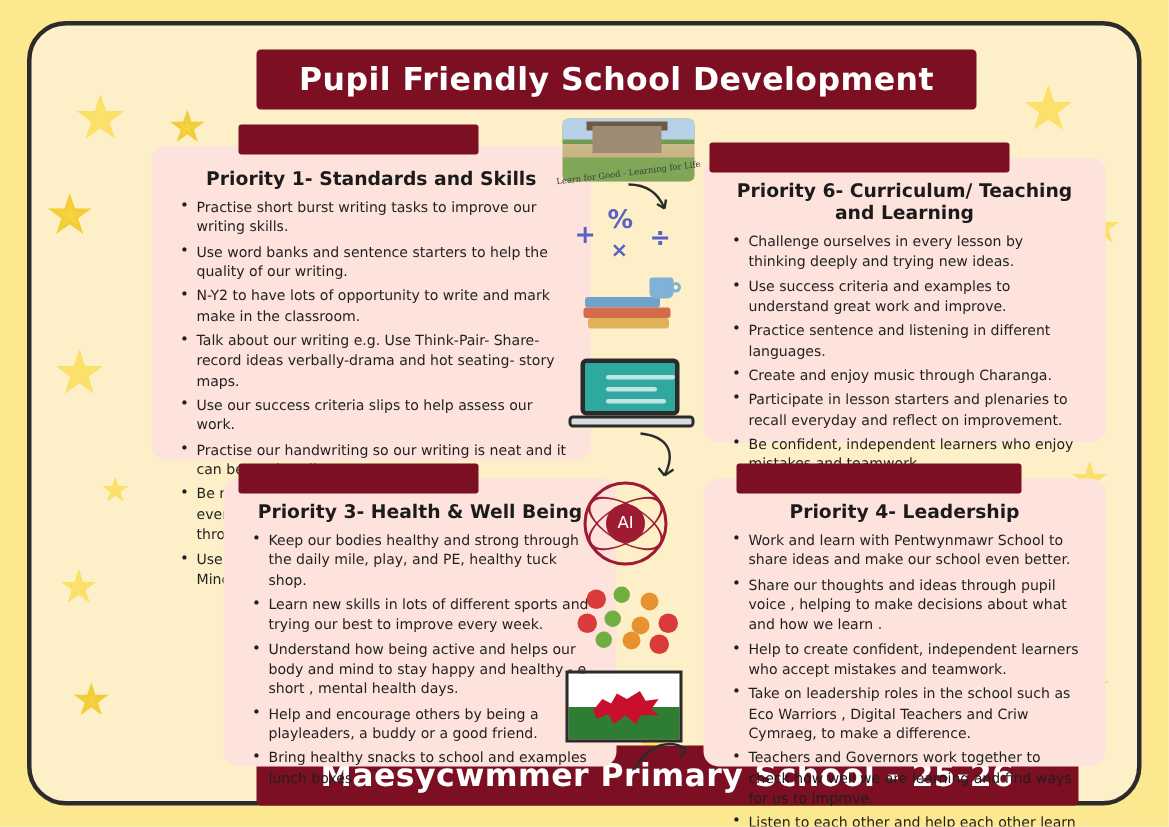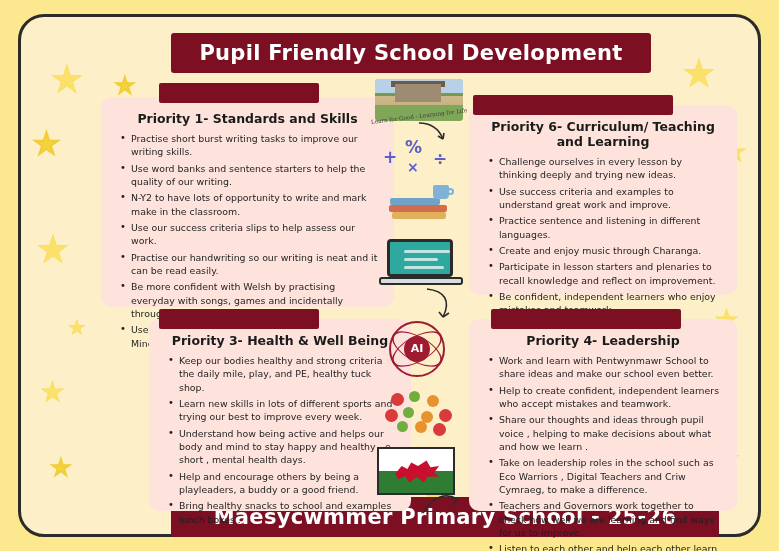--- a/index.html
+++ b/index.html
@@ -167,21 +167,21 @@
   }
   .ai-badge .ring {
     position: absolute; left: 0; top: 0; width: 56px; height: 56px;
     border: 2px solid #9e1b32; border-radius: 50%;
   }
   .ai-badge .ring.r2 { transform: rotate(60deg) scaleX(.45); }
   .ai-badge .ring.r3 { transform: rotate(-60deg) scaleX(.45); }
   .ai-badge .dot {
     position: absolute; left: 15px; top: 15px; width: 26px; height: 26px;
     background: #9e1b32; border-radius: 50%;
-    color: #fff; font-size: 11px; font-weight: bold;
+    color: #fff; font-size: 11px; font-weight: normal;
     text-align: center; line-height: 26px;
     font-family: "DejaVu Sans", sans-serif;
   }
 
   .fruit { position: absolute; left: 16px; top: 312px; width: 72px; height: 42px; }
   .fruit i { position: absolute; border-radius: 50%; display:block; }
   .fruit .ap { background: #d93b3b; width: 13px; height: 13px; }
   .fruit .gr { background: #6fae3f; width: 11px; height: 11px; }
   .fruit .or { background: #e8912f; width: 12px; height: 12px; }
 
@@ -221,59 +221,60 @@
   <div class="banner top">Pupil Friendly School Development Plan</div>
 
   <div class="banner bottom">Maesycwmmer Primary School - 25-26</div>
 
   <div class="card" id="c1">
     <h3>Priority 1- Standards and Skills</h3>
     <ul>
       <li>Practise short burst writing tasks to improve our writing skills.</li>
       <li>Use word banks and sentence starters to help the quality of our writing.</li>
       <li>N-Y2 to have lots of opportunity to write and mark make in the classroom.</li>
+      <li>Talk about our writing e.g. Use Think-Pair- Share- record ideas verbally-drama and hot seating- story maps.</li>
       <li>Use our success criteria slips to help assess our work.</li>
       <li>Practise our handwriting so our writing is neat and it can be read easily.</li>
       <li>Be more confident with Welsh by practising everyday with songs, games and incidentally throughout the school.</li>
       <li>Use a range of IT skills - Canva, Google tools, Minecraft, coding skills and digital recordings.</li>
     </ul>
   </div>
   <div class="card-head" id="h1"></div>
 
   <div class="card" id="c2">
     <h3>Priority 6- Curriculum/ Teaching and Learning</h3>
     <ul>
       <li>Challenge ourselves in every lesson by thinking deeply and trying new ideas.</li>
       <li>Use success criteria and examples to understand great work and improve.</li>
       <li>Practice sentence and listening in different languages.</li>
       <li>Create and enjoy music through Charanga.</li>
-      <li>Participate in lesson starters and plenaries to recall knowledge and reflect on improvement.</li>
+      <li>Participate in lesson starters and plenaries to recall everyday and reflect on improvement.</li>
       <li>Be confident, independent learners who enjoy mistakes and teamwork.</li>
     </ul>
   </div>
   <div class="card-head" id="h2"></div>
 
   <div class="card" id="c3">
     <h3>Priority 3- Health &amp; Well Being</h3>
     <ul>
-      <li>Keep our bodies healthy and strong criteria the daily mile, play, and PE, healthy tuck shop.</li>
+      <li>Keep our bodies healthy and strong through the daily mile, play, and PE, healthy tuck shop.</li>
       <li>Learn new skills in lots of different sports and trying our best to improve every week.</li>
       <li>Understand how being active and helps our body and mind  to stay happy and healthy - e short , mental health days.</li>
       <li>Help and encourage others by being a playleaders, a buddy or a good friend.</li>
       <li>Bring healthy snacks to school and examples lunch boxes .</li>
     </ul>
   </div>
   <div class="card-head" id="h3"></div>
 
   <div class="card" id="c4">
     <h3>Priority 4- Leadership</h3>
     <ul>
       <li>Work and learn with Pentwynmawr School to share ideas and make our school even better.</li>
+      <li>Share our thoughts and ideas through pupil voice , helping to make decisions about what and how we learn .</li>
       <li>Help to create confident, independent learners who accept mistakes and teamwork.</li>
-      <li>Share our thoughts and ideas through pupil voice , helping to make decisions about what and how we learn .</li>
       <li>Take on leadership roles in the school such as Eco Warriors , Digital Teachers and Criw Cymraeg, to make a difference.</li>
       <li>Teachers and Governors work together to check how well we are learning and find ways for us to improve.</li>
       <li>Listen to each other and help each other learn together.</li>
     </ul>
   </div>
   <div class="card-head" id="h4"></div>
 
   <div class="centre">
 
     <div class="photo">

